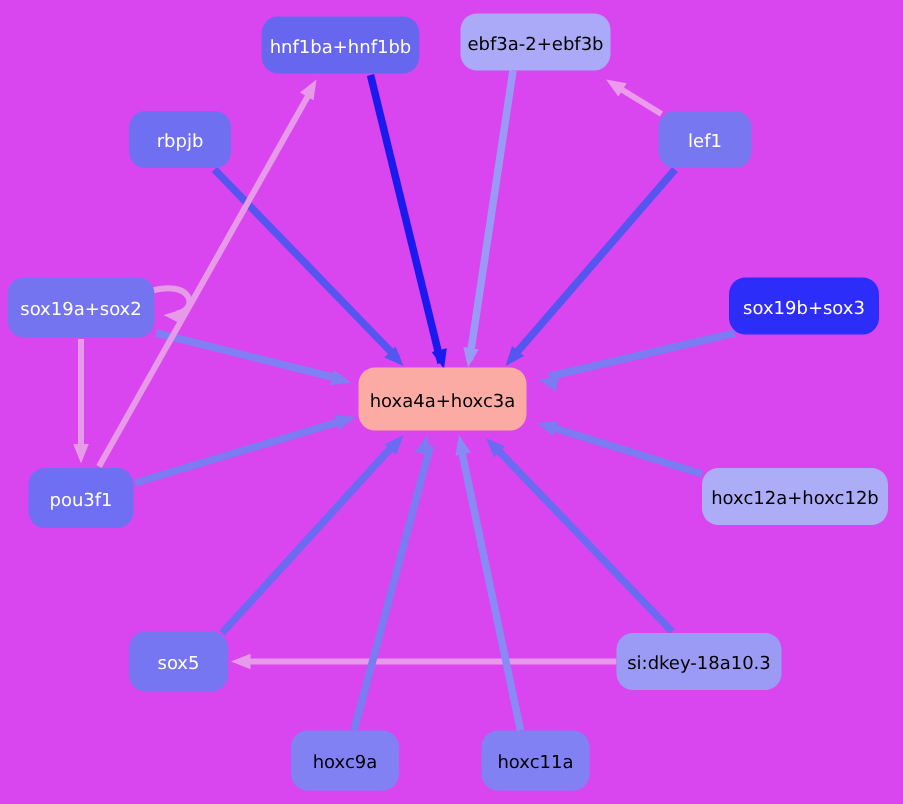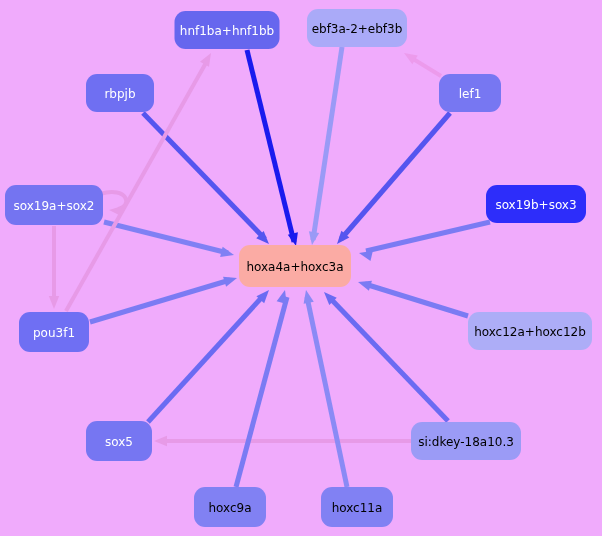--- a/index.html
+++ b/index.html
@@ -4,21 +4,21 @@
 <style>
   html, body {
     margin: 0;
     padding: 0;
     background: #ffffff;
   }
   #canvas-wrap {
     position: relative;
     width: 602px;
     height: 536px;
-    background: #f0abfc;
+    background: #d946ef;
     overflow: hidden;
     font-family: "DejaVu Sans", sans-serif;
   }
   svg#graph {
     position: absolute;
     top: 0;
     left: 0;
     width: 602px;
     height: 536px;
     display: block;

